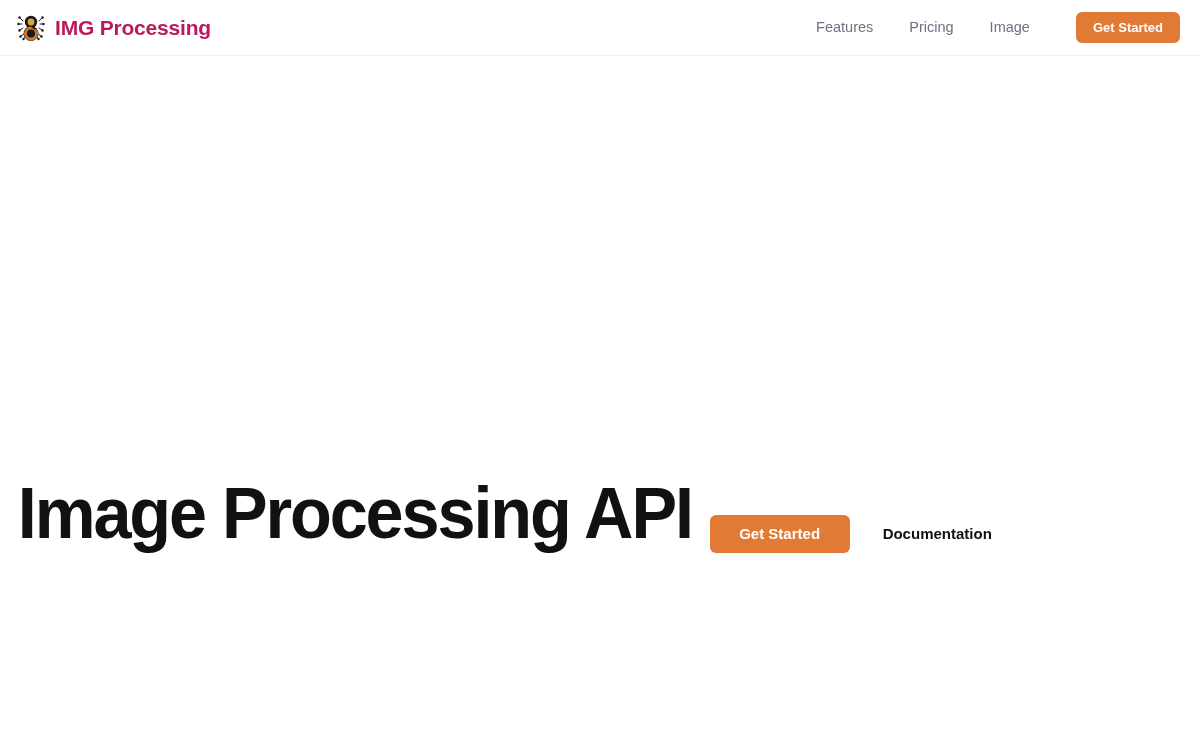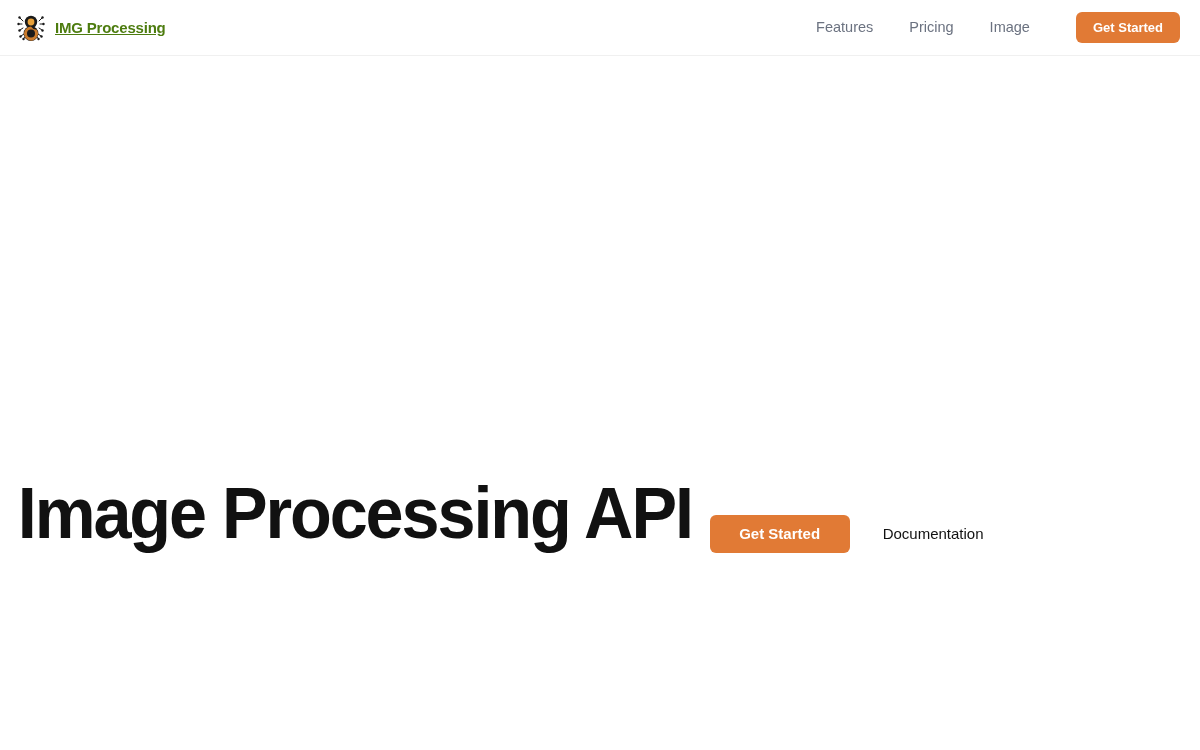--- a/index.html
+++ b/index.html
@@ -41,27 +41,26 @@
 
   .brand-logo {
     width: 30px;
     height: 30px;
     flex: 0 0 30px;
     display: block;
     image-rendering: pixelated;
   }
 
   .brand-name {
-    font-size: 15px;
+    font-size: 21px;
     font-weight: 700;
     letter-spacing: -0.2px;
-    color: #4d7c0f;
-    font-family: "Liberation Sans", sans-serif;
-    white-space: nowrap;
-    text-decoration: underline;
+    color: #be185d;
+    font-family: "Liberation Sans", sans-serif;
+    white-space: nowrap;
   }
 
   .nav {
     display: flex;
     align-items: center;
     gap: 8px;
   }
 
   .nav-link {
     font-size: 14.5px;
@@ -140,21 +139,21 @@
     width: 140px;
     height: 38px;
     cursor: pointer;
     line-height: 1;
     font-family: "Liberation Sans", sans-serif;
   }
 
   .btn-link {
     color: #111111;
     font-size: 15px;
-    font-weight: 400;
+    font-weight: 700;
     text-decoration: none;
     line-height: 1;
     cursor: pointer;
     white-space: nowrap;
   }
 </style>
 </head>
 <body>
 
 <div class="page">

